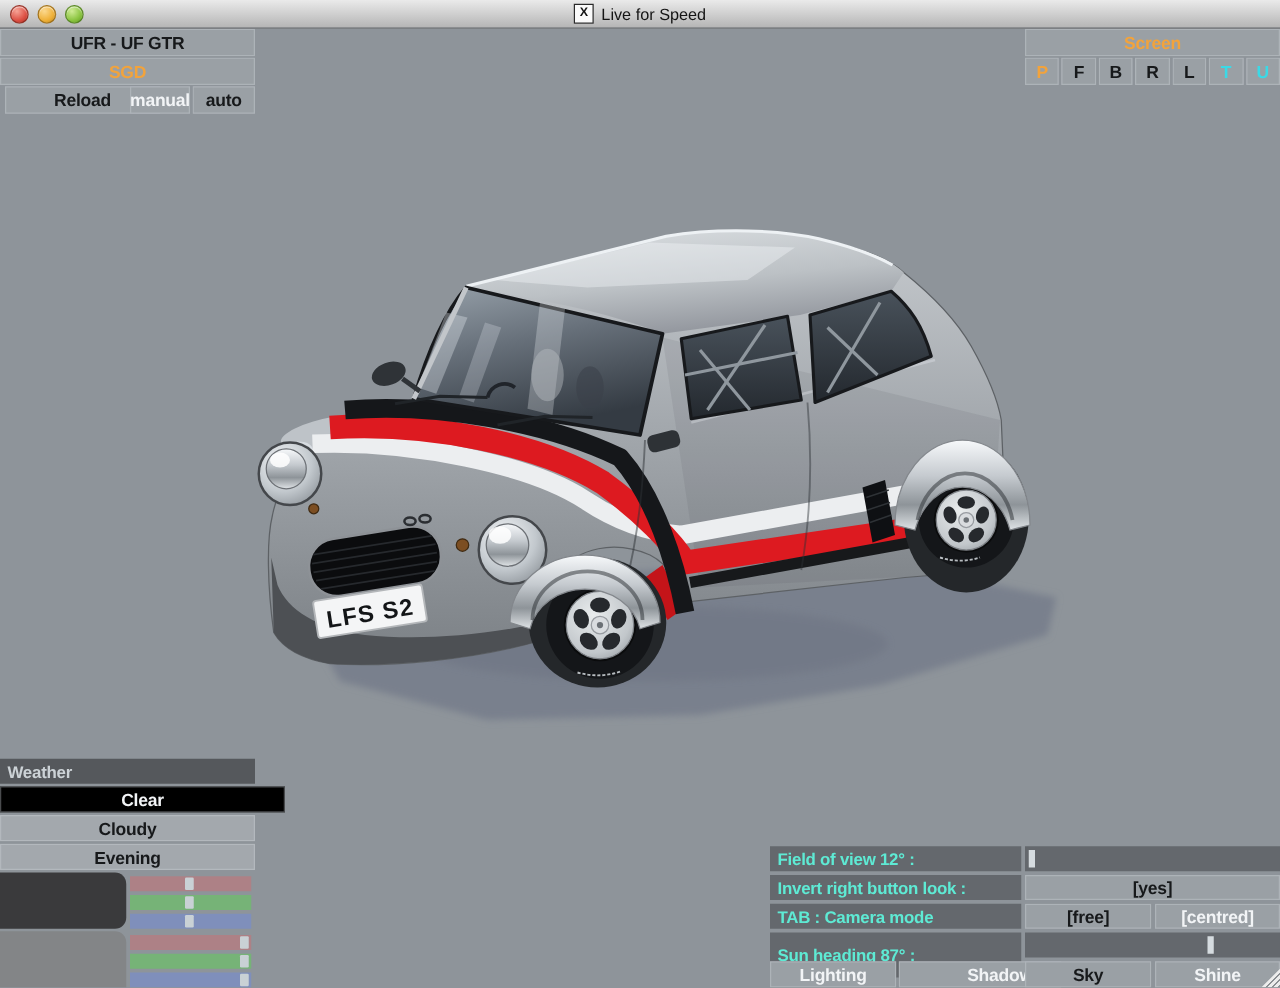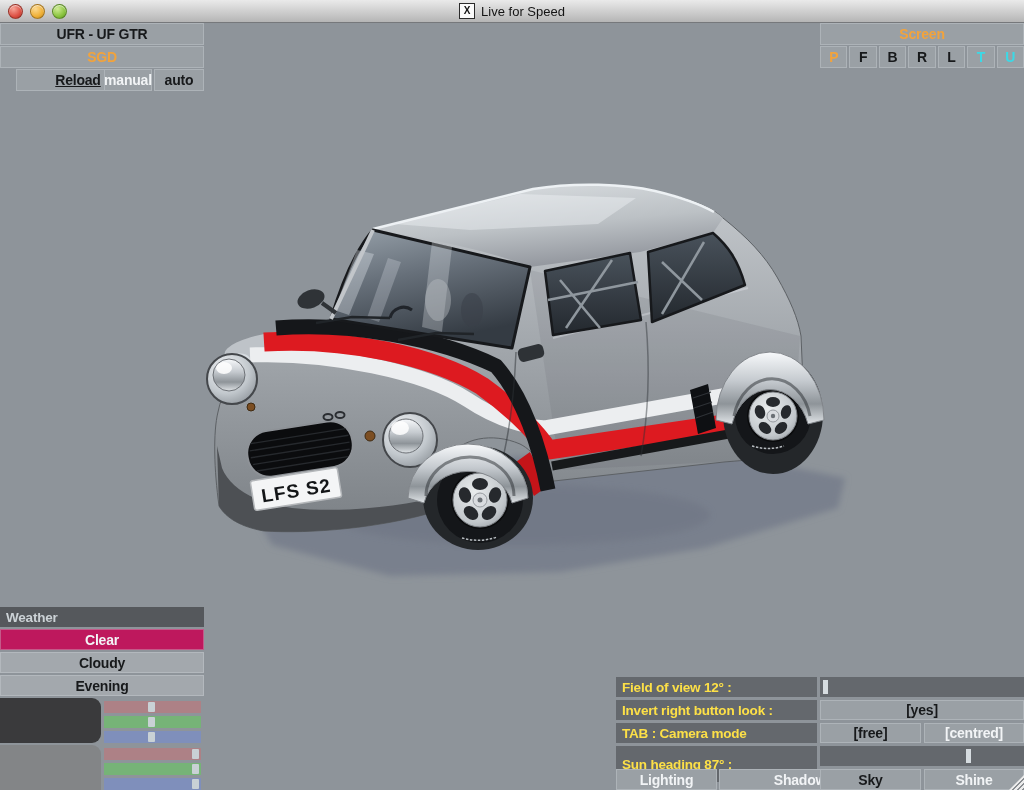--- a/index.html
+++ b/index.html
@@ -31,21 +31,21 @@
 
   
   .b{
     position:absolute;display:flex;align-items:center;justify-content:center;
     background:#9aa0a5;color:#17191b;font-weight:bold;font-size:14px;
     box-shadow:inset 0 0 0 1px rgba(210,215,220,.35);
     letter-spacing:-0.2px;white-space:nowrap;z-index:4;
   }
   .lbl{
     position:absolute;display:flex;align-items:center;
-    background:#64686d;color:#fde047;font-weight:bold;font-size:13.5px;
+    background:#64686d;color:#5eead4;font-weight:bold;font-size:13.5px;
     padding-left:6px;box-sizing:border-box;letter-spacing:-0.2px;z-index:4;
   }
   .track{position:absolute;background:#64686d;z-index:4;}
   .track .handle{position:absolute;top:3px;width:5px;height:14px;background:#d6dce0;}
   .t-white{color:#f2f4f6;} .t-orange{color:#f2a33c;}
 
   
   .swatch{position:absolute;left:0;width:101px;z-index:4;}
   .rgb{position:absolute;left:104px;width:97px;height:12px;z-index:4;}
   .rgb .sq{position:absolute;top:1px;width:7px;height:10px;background:#c9d1d5;border-radius:1px;}
@@ -261,37 +261,37 @@
     <span class="light green"></span>
   </div>
   <div class="title-wrap">
     <span class="x11-icon">X</span>
     <span>Live for Speed</span>
   </div>
 </div>
 
 <div class="b" style="left:0;top:23px;width:204px;height:22px;">UFR - UF GTR</div>
 <div class="b t-orange" style="left:0;top:46px;width:204px;height:22px;">SGD</div>
-<div class="b" style="left:16px;top:69px;width:124px;height:22px;text-decoration:underline;">Reload</div>
+<div class="b" style="left:4px;top:69px;width:124px;height:22px;">Reload</div>
 <div class="b t-white" style="left:104px;top:69px;width:48px;height:22px;">manual</div>
 <div class="b" style="left:154px;top:69px;width:50px;height:22px;">auto</div>
 
 <div class="b t-orange" style="left:820px;top:23px;width:204px;height:22px;text-align:center;">Screen</div>
 <div style="position:absolute;left:820px;top:46px;width:204px;height:22px;display:flex;gap:2px;z-index:4;">
   <div class="b" style="position: relative; flex: 1 1 0%; color: rgb(242, 163, 60);">P</div>
   <div class="b" style="position: relative; flex: 1 1 0%; color: rgb(23, 25, 27);">F</div>
   <div class="b" style="position: relative; flex: 1 1 0%; color: rgb(23, 25, 27);">B</div>
   <div class="b" style="position: relative; flex: 1 1 0%; color: rgb(23, 25, 27);">R</div>
   <div class="b" style="position: relative; flex: 1 1 0%; color: rgb(23, 25, 27);">L</div>
   <div class="b" style="position: relative; flex: 1 1 0%; color: rgb(59, 217, 230);">T</div>
   <div class="b" style="position: relative; flex: 1 1 0%; color: rgb(59, 217, 230);">U</div>
 </div>
 
 <div class="lbl" style="left:0;top:607px;width:204px;height:20px;background:#55585c;color:#ccd2d6;">Weather</div>
-<div class="b t-white" style="left:0;top:629px;width:204px;height:21px;background:#be185d;">Clear</div>
+<div class="b t-white" style="left:0;top:629px;width:228px;height:21px;background:#000000;">Clear</div>
 <div class="b" style="left:0;top:652px;width:204px;height:21px;background:#a3a8ad;">Cloudy</div>
 <div class="b" style="left:0;top:675px;width:204px;height:21px;background:#a3a8ad;">Evening</div>
 
 <div class="swatch" style="top: 698px; height: 45px; border-radius: 0px 9px 9px 0px; background-color: rgb(58, 58, 60);"></div>
 <div class="rgb" style="top: 701px; background-color: rgb(173, 129, 134);">
     <span class="sq" style="left: calc(48% - 3px);"></span>
   </div>
 <div class="rgb" style="top: 716px; background-color: rgb(118, 179, 119);">
     <span class="sq" style="left: calc(48% - 3px);"></span>
   </div>

